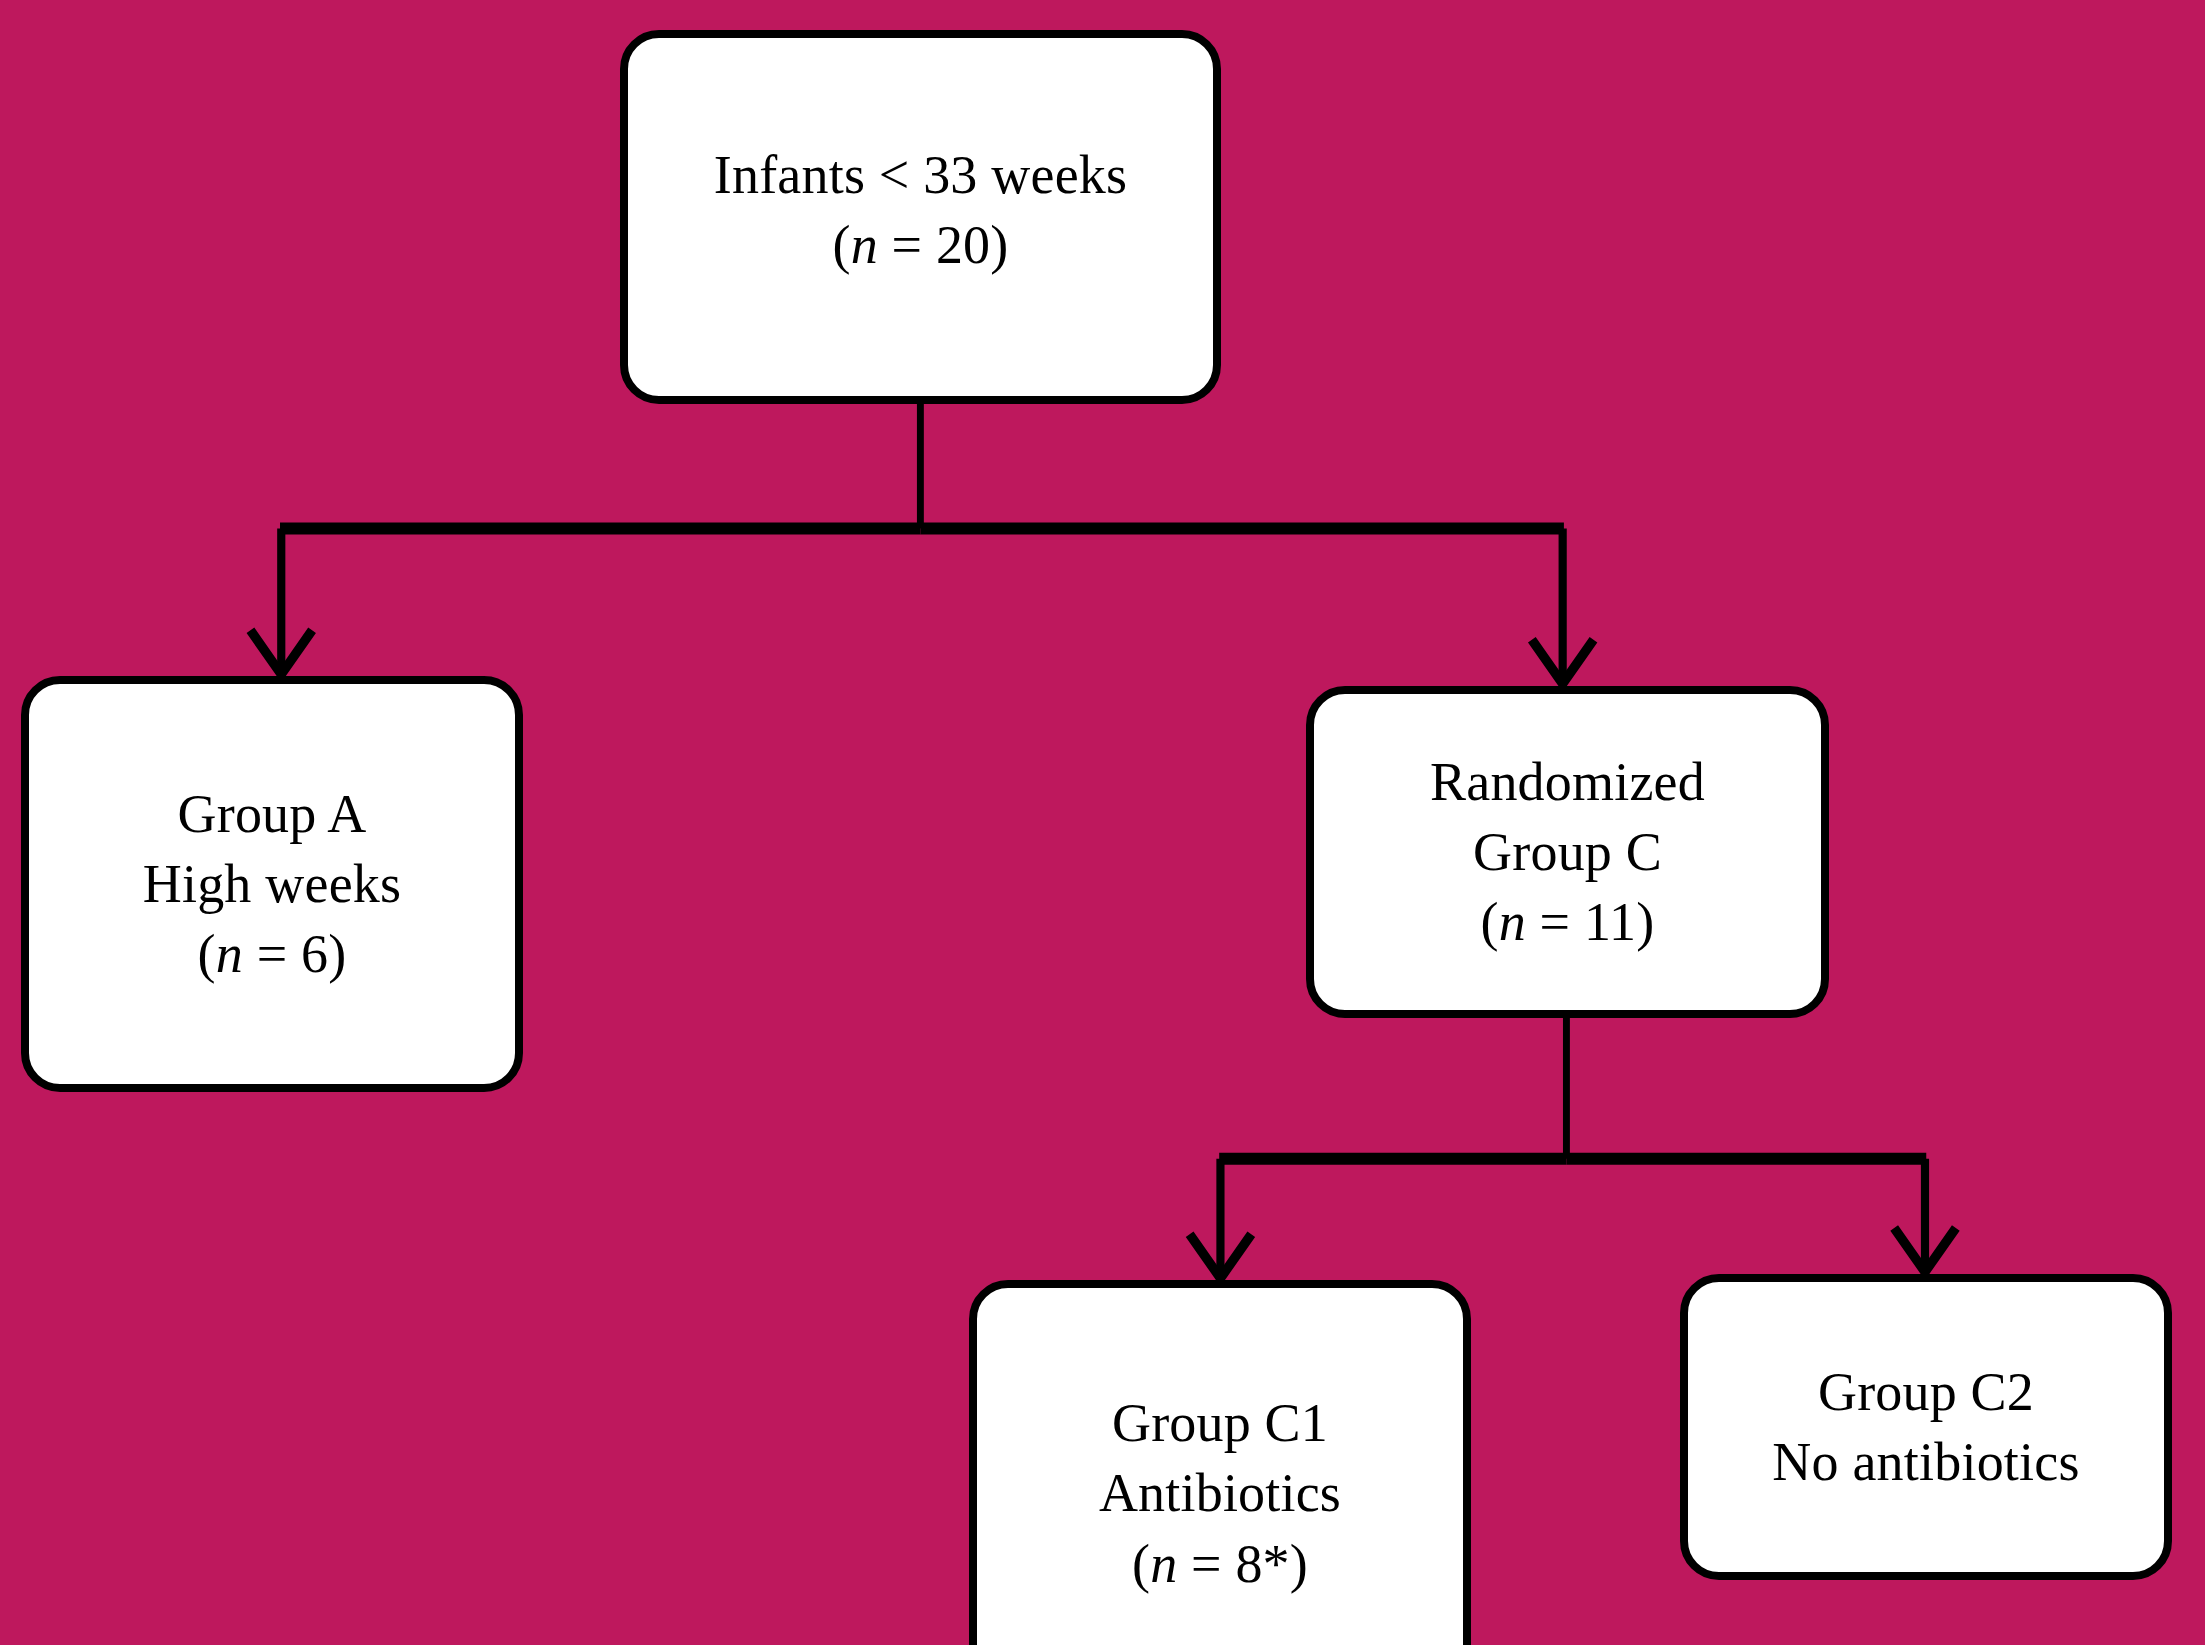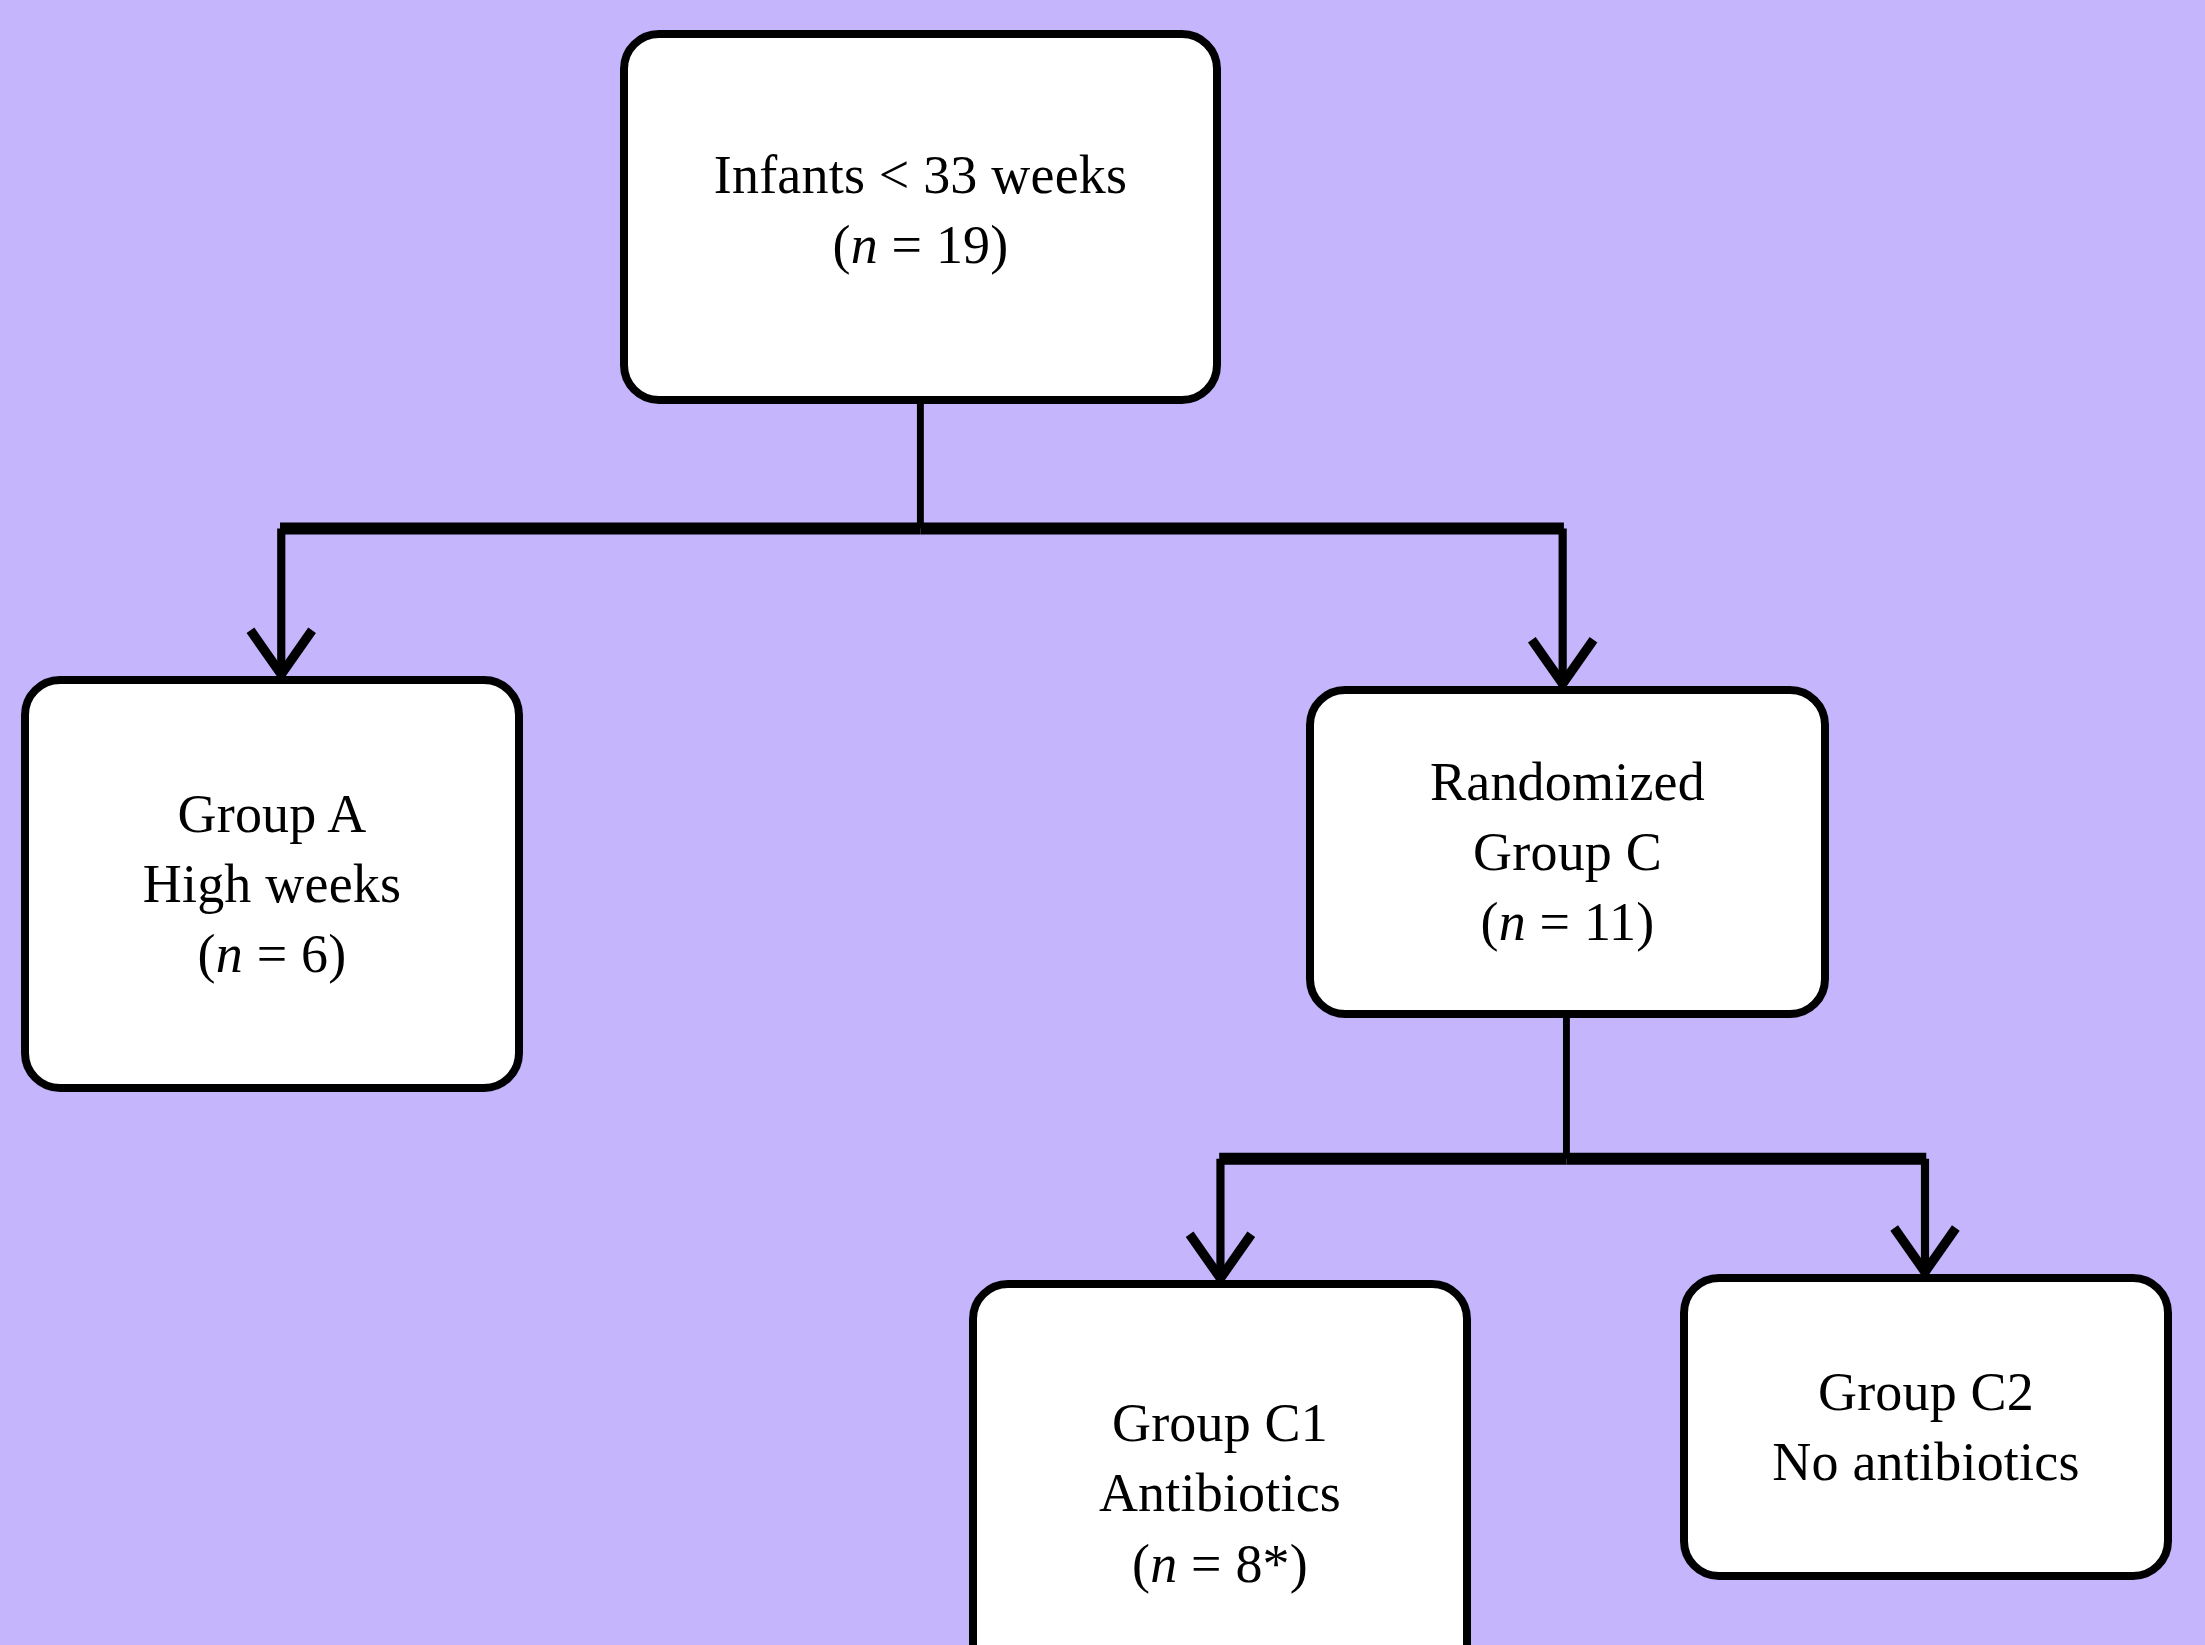--- a/index.html
+++ b/index.html
@@ -5,21 +5,21 @@
 <style>
   html, body {
     margin: 0;
     padding: 0;
     background: #ffffff;
   }
   #stage {
     position: relative;
     width: 2205px;
     height: 1645px;
-    background: #c4b5fd;
+    background: #be185d;
     overflow: hidden;
     font-family: "Liberation Serif", "DejaVu Serif", serif;
   }
   .connector-layer {
     position: absolute;
     left: 0;
     top: 0;
     width: 2205px;
     height: 1645px;
     pointer-events: none;
@@ -98,21 +98,21 @@
       <path d="M 2490 1842 L 3062 1842" stroke="#000000" stroke-width="19" fill="none"></path>
 
       <path d="M 3060 1842 L 3060 2020" stroke="#000000" stroke-width="13" fill="none"></path>
       <path d="M 3011 1952 L 3060 2022 L 3109 1952" stroke="#000000" stroke-width="15" fill="none" stroke-linecap="butt" stroke-linejoin="miter"></path>
     </g>
   </svg>
 
   <div class="node" id="node-root">
     <div class="stack">
       <span class="line">Infants &lt; 33 weeks</span>
-      <span class="line"><span>(</span><span class="ital">n</span><span> = </span><span>19</span><span>)</span></span>
+      <span class="line"><span>(</span><span class="ital">n</span><span> = </span><span>20</span><span>)</span></span>
     </div>
   </div>
 
   <div class="node" id="node-group-a">
     <div class="stack">
       <span class="line">Group A</span>
       <span class="line">High weeks</span>
       <span class="line"><span>(</span><span class="ital">n</span><span> = </span><span>6</span><span>)</span></span>
     </div>
   </div>

